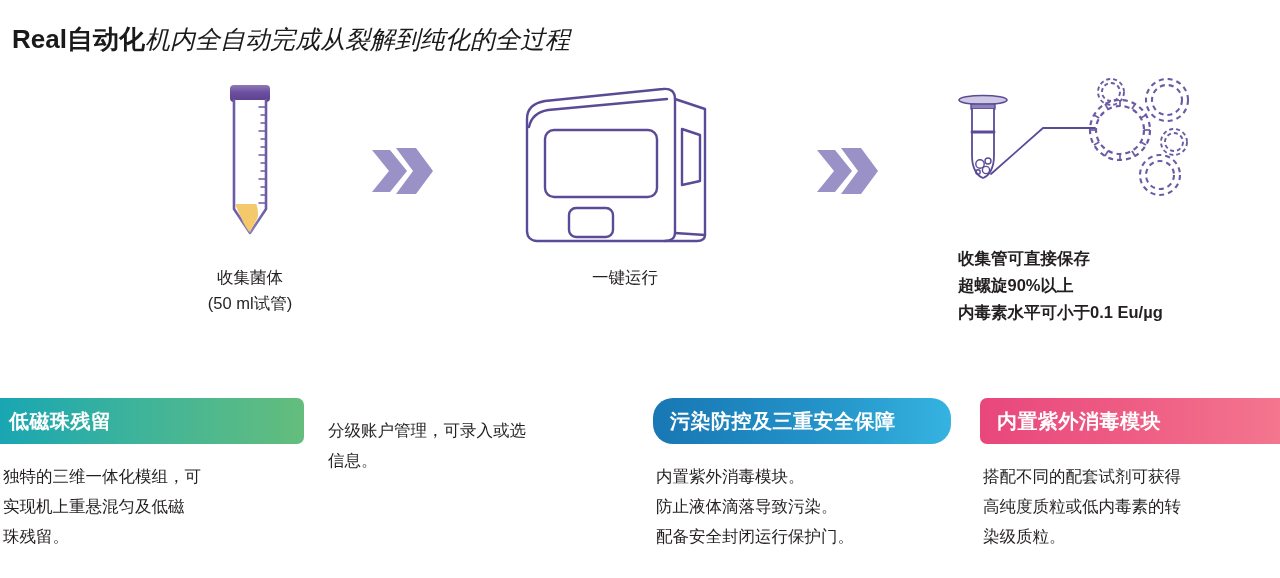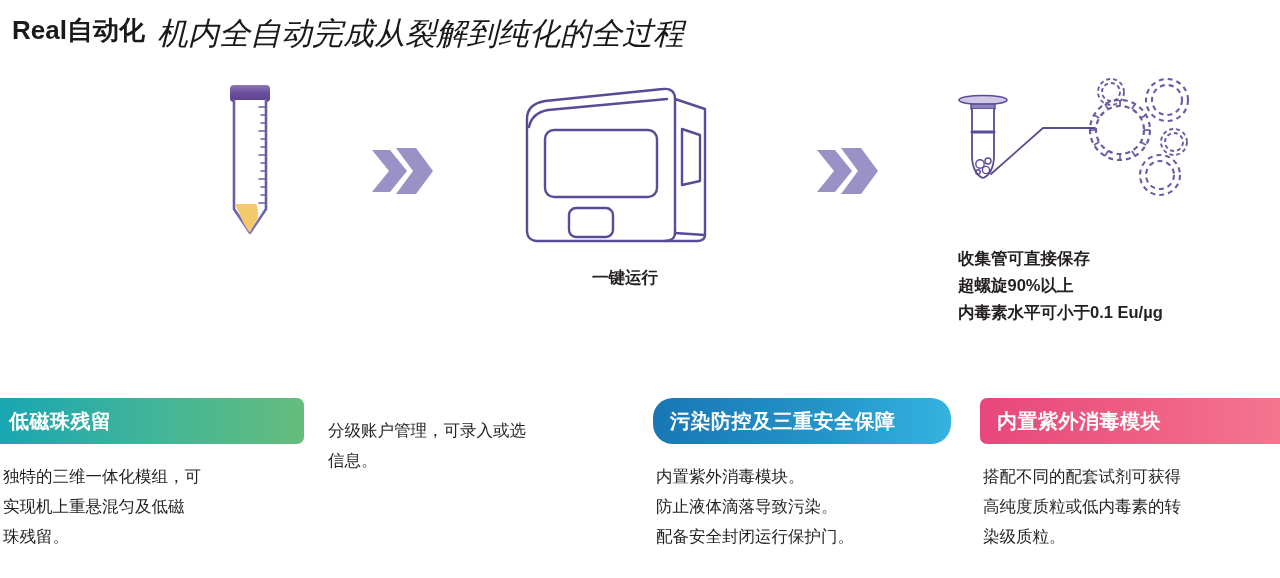--- a/index.html
+++ b/index.html
@@ -14,36 +14,35 @@
     overflow: hidden;
     font-family: "Liberation Sans", "DejaVu Sans", sans-serif;
     color: #231f20;
     -webkit-font-smoothing: antialiased;
   }
 
   
   .title-row {
     position: absolute;
     left: 12px;
-    top: 13px;
+    top: 22px;
     display: flex;
-    align-items: flex-start;
+    align-items: center;
     white-space: nowrap;
   }
   .title-main {
     font-size: 26px;
     font-weight: bold;
     letter-spacing: 0px;
     color: #1a1a1a;
   }
   .title-sub {
-    font-size: 31px;
+    font-size: 25px;
     font-style: italic;
     font-weight: normal;
-    margin-left: 12px;
     color: #1a1a1a;
   }
 
   
   .flow {
     position: absolute;
     left: 0;
     top: 78px;
     width: 1280px;
     height: 290px;
@@ -62,21 +61,21 @@
   
   #step-tube { left: 150px; top: 0px; width: 200px; }
   #step-tube .icon-box { height: 170px; display: flex; align-items: flex-end; justify-content: center; }
   #step-tube .caption-box { margin-top: 16px; }
 
   
   #arrow-1 { position: absolute; left: 370px; top: 62px; }
   
   #step-machine { left: 480px; top: 0px; width: 290px; }
   #step-machine .icon-box { height: 170px; display: flex; align-items: flex-end; justify-content: center; }
-  #step-machine .caption-box { margin-top: 16px; font-weight: bold; }
+  #step-machine .caption-box { margin-top: 16px; }
 
   
   #arrow-2 { position: absolute; left: 815px; top: 62px; }
 
   
   #step-output { left: 955px; top: 0px; width: 310px; font-weight: bold; }
   #step-output .icon-box { height: 125px; }
   #step-output .caption-box { margin-top: 42px; text-align: left; padding-left: 3px; }
   #step-output .step-caption { text-align: left; line-height: 27px; }
 
@@ -183,20 +182,24 @@
           <line x1="43" y1="64" x2="47" y2="64"></line>
           <line x1="41" y1="72" x2="47" y2="72"></line>
           <line x1="43" y1="80" x2="47" y2="80"></line>
           <line x1="43" y1="88" x2="47" y2="88"></line>
           <line x1="41" y1="96" x2="47" y2="96"></line>
           <line x1="43" y1="104" x2="47" y2="104"></line>
           <line x1="43" y1="112" x2="47" y2="112"></line>
           <line x1="41" y1="120" x2="47" y2="120"></line>
         </g>
       </svg>
+    </div>
+    <div class="caption-box">
+      <div class="step-caption">收集菌体</div>
+      <div class="step-caption">(50 ml试管)</div>
     </div>
   </div>
 
   <div id="arrow-1">
     <svg class="svg-icon" width="64" height="62" viewBox="0 0 64 62" aria-hidden="true">
       <path d="M2 10 L20 10 L37 31 L20 52 L2 52 L19 31 Z" fill="#9a92c6"></path>
       <path d="M26 8 L46 8 L63 31 L46 54 L26 54 L43 31 Z" fill="#9a92c6"></path>
     </svg>
   </div>
 

